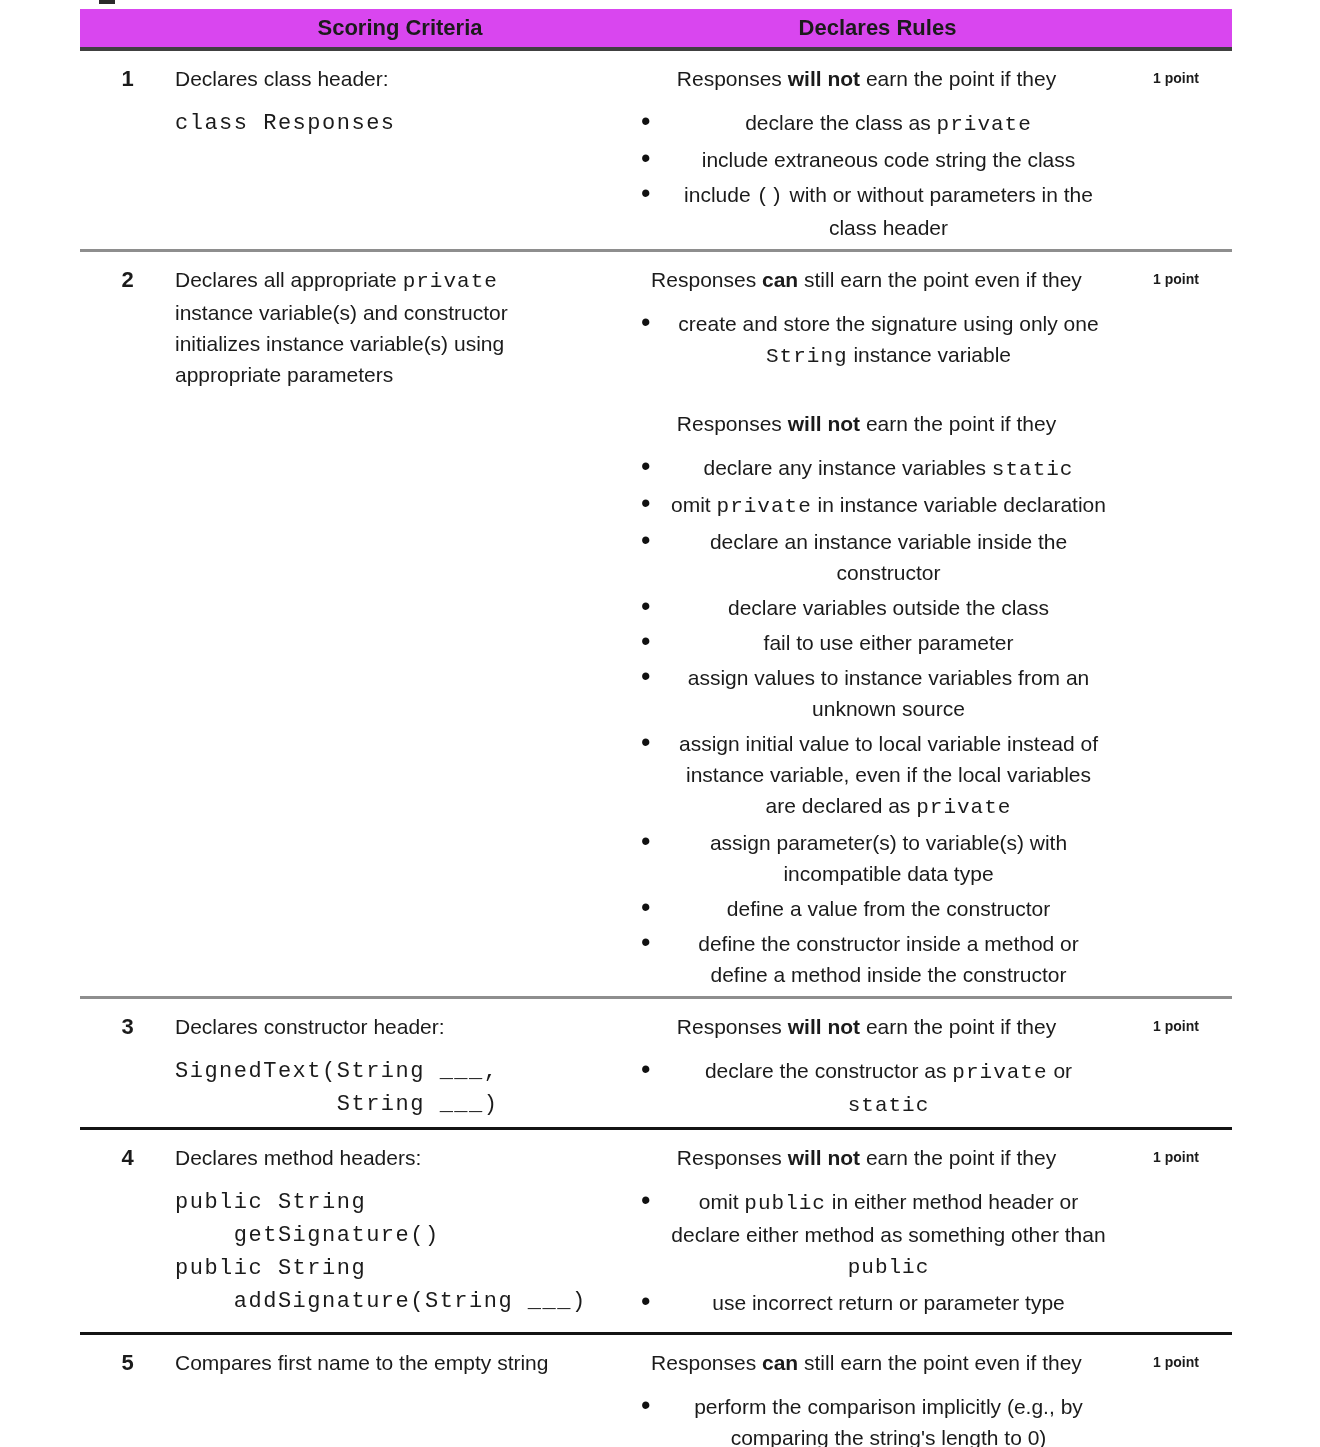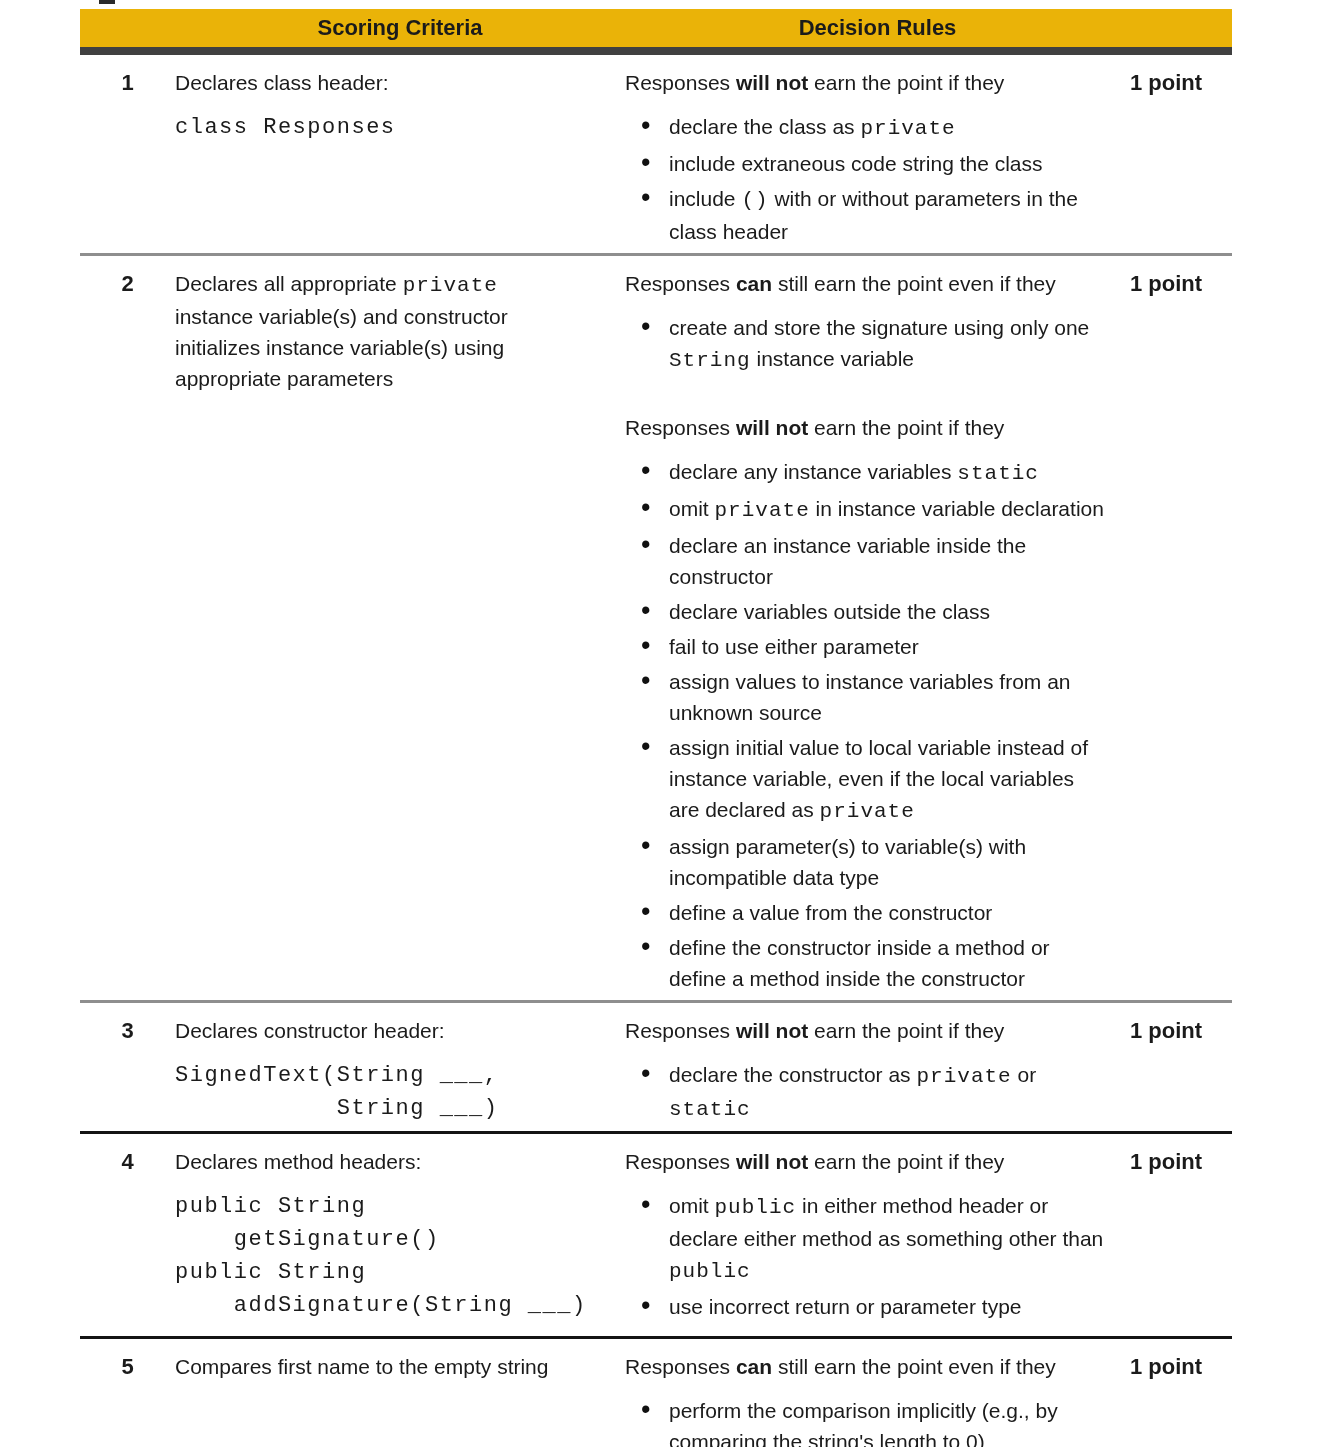--- a/index.html
+++ b/index.html
@@ -5,35 +5,35 @@
   html,body{margin:0;padding:0;}
   body{
     width:1320px;height:1447px;background:#ffffff;
     font-family:"Liberation Sans",sans-serif;color:#1b1b1b;
     position:relative;overflow:hidden;
   }
   .frag{position:absolute;left:99px;top:0;width:16px;height:4px;background:#2a2a2a;}
   .rubric{position:absolute;left:80px;top:9px;width:1152px;}
   .grid{display:grid;grid-template-columns:95px 450px 505px 102px;}
   .thead{
-    background:#eab308;height:38px;align-items:center;
-    border-bottom:8px solid #404040;
+    background:#d946ef;height:38px;align-items:center;
+    border-bottom:4px solid #404040;
   }
   .th{font-weight:bold;font-size:22px;text-align:center;line-height:38px;}
   .row{box-sizing:border-box;}
   .row.b-gray{border-bottom:3px solid #8e8e8e;}
   .row.b-black{border-bottom:3px solid #141414;}
   .row.b-bottom{border-bottom:4px solid #000000;}
   .r1{min-height:180px;} .r2{min-height:722px;} .r3{min-height:117px;}
   .r4{min-height:205px;} .r5{min-height:112px;}
   .cell{padding-top:12px;box-sizing:border-box;}
   .cell-num{text-align:center;font-weight:bold;font-size:22px;line-height:31px;}
   .cell-criteria{font-size:21px;line-height:31px;padding-right:52px;}
-  .cell-rules{font-size:21px;line-height:31px;padding-right:22px;}
-  .cell-points{font-weight:bold;font-size:22px;line-height:31px;text-align:left;padding-right:10px;}
+  .cell-rules{font-size:21px;line-height:31px;padding-right:22px;text-align:center;}
+  .cell-points{font-weight:bold;font-size:14px;line-height:31px;text-align:center;padding-right:10px;}
   .para{margin:0 0 13px 0;}
   .para.gap{margin-top:36px;}
   .codeblock{
     font-family:"Liberation Mono","DejaVu Sans Mono",monospace;
     font-size:22px;letter-spacing:1.5px;line-height:33px;
     margin:2px 0 0 0;white-space:pre;
   }
   .code{
     font-family:"Liberation Mono","DejaVu Sans Mono",monospace;
     font-size:21px;letter-spacing:1px;
@@ -49,21 +49,21 @@
 </head>
 <body>
 
 <div class="frag"></div>
 
 <div class="rubric">
 
   <div class="grid thead">
     <div class="th"></div>
     <div class="th">Scoring Criteria</div>
-    <div class="th">Decision Rules</div>
+    <div class="th">Declares Rules</div>
     <div class="th"></div>
   </div>
 
   <div class="grid row r1 b-gray">
     <div class="cell cell-num">1</div>
     <div class="cell cell-criteria">
         <div class="para"><span>Declares class header:</span></div>
         <pre class="codeblock">class Responses</pre>
       </div>
     <div class="cell cell-rules">

